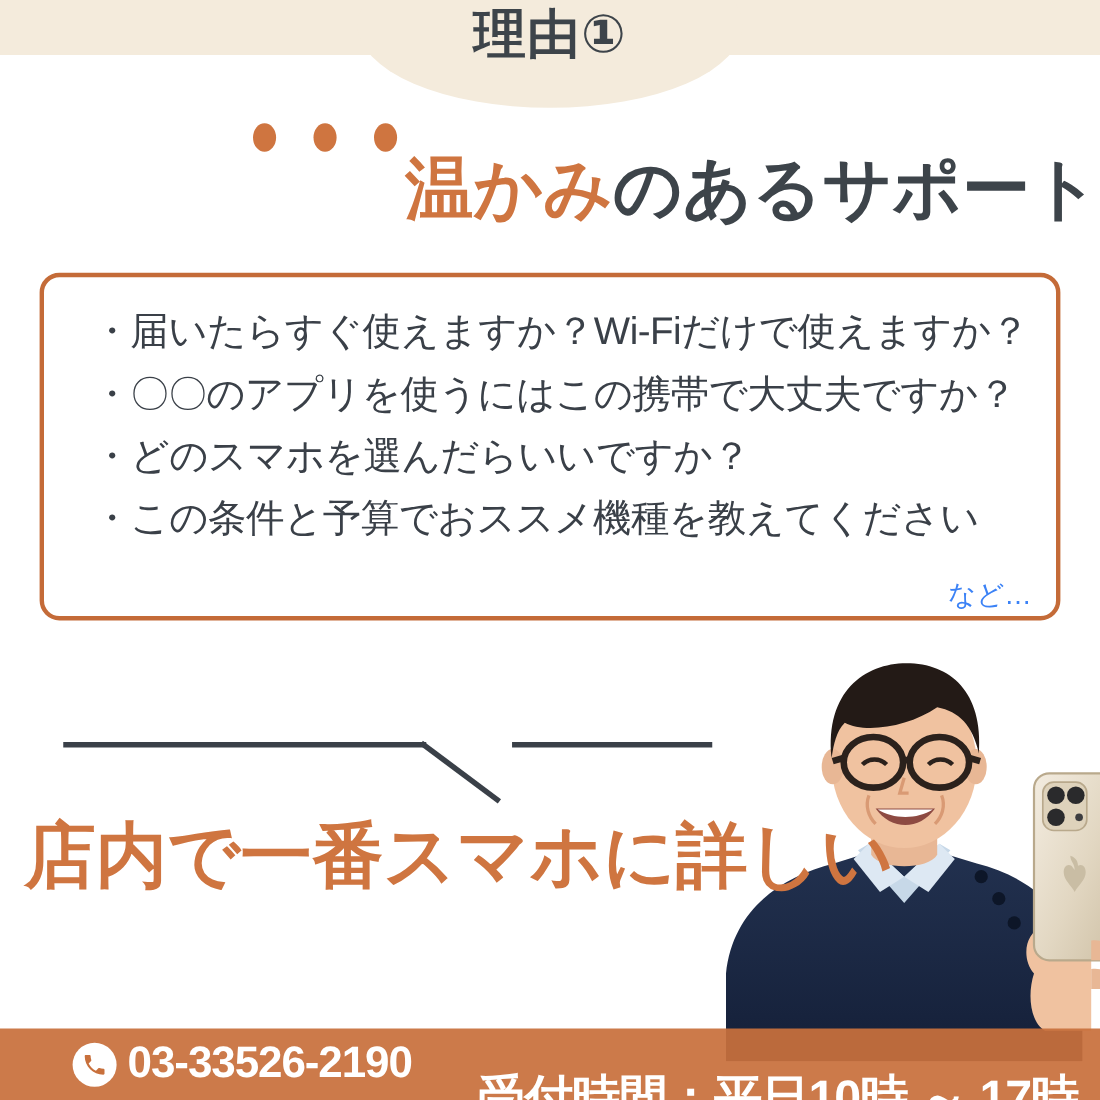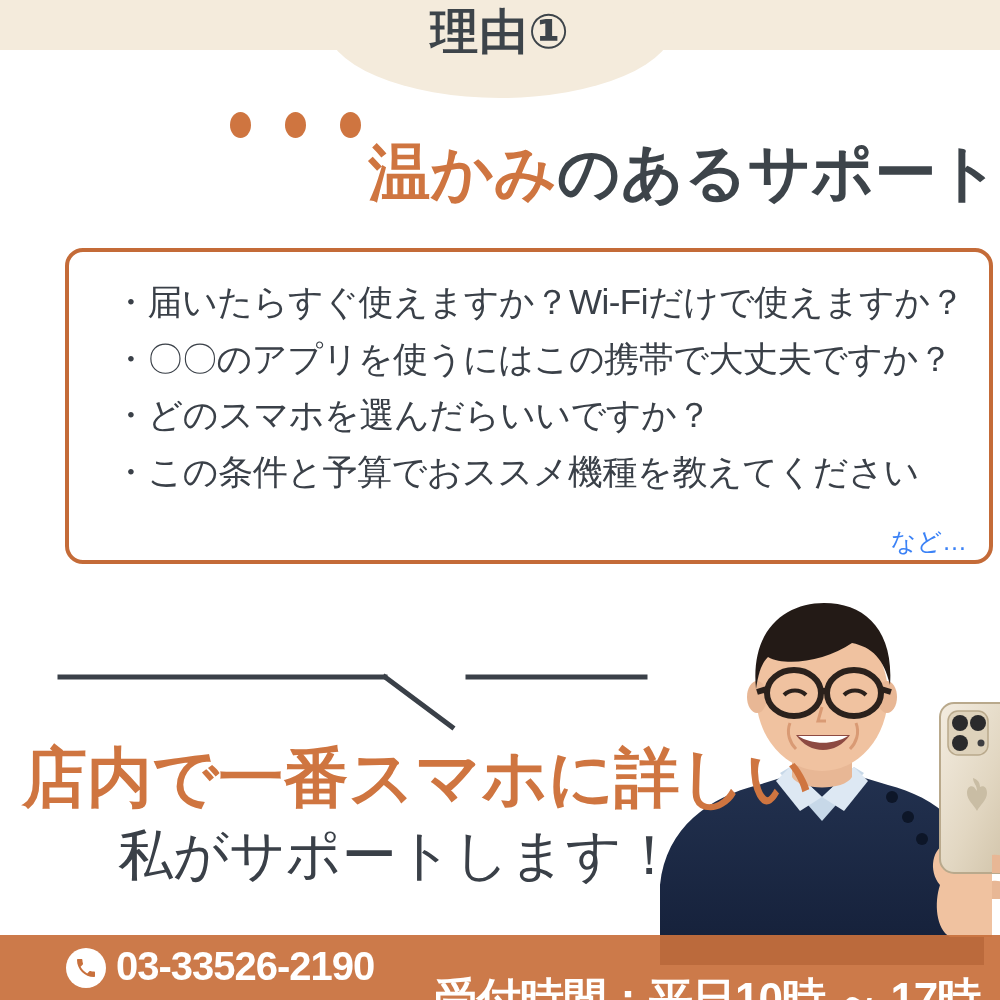--- a/index.html
+++ b/index.html
@@ -82,21 +82,20 @@
 
   
   .qbox {
     position:absolute;
     left:36px; top:248px;
     width:928px; height:316px;
     border:4px solid #c46b38;
     border-radius:18px;
     background:#ffffff;
     z-index:2;
-    margin-left:29px;
   }
   .qlist {
     position:absolute;
     left:44px; top:22px;
     width:860px;
   }
   .qitem {
     display:block;
     font-size:35px;
     color:#3a4048;
@@ -310,21 +309,20 @@
                  C344 200 347 203 347 208 C347 215 340 220 337 226
                  C334 220 327 215 327 208 C327 203 330 200 334 202 Z" fill="#c9bda4"></path>
 
         <path d="M352 270 C364 268 372 276 370 288 L352 288 Z" fill="#e8b795"></path>
         <path d="M352 296 C364 294 372 302 370 314 L352 314 Z" fill="#e8b795"></path>
       </g>
     </svg>
   </div>
 
   <div class="headline-orange">店内で一番スマホに詳しい</div>
-  <div class="headline-dark">私がサポートします！</div>
 
   <div class="footer">
     <span class="phone-badge">
       <svg width="24" height="24" viewBox="0 0 24 24">
         <path d="M6.6 10.8c1.5 2.9 3.7 5.1 6.6 6.6l2.2-2.2c.3-.3.7-.4 1-.2 1.1.4 2.3.6 3.6.6.6 0 1 .4 1 1V20c0 .6-.4 1-1 1C10.6 21 3 13.4 3 4c0-.6.4-1 1-1h3.4c.6 0 1 .4 1 1 0 1.2.2 2.4.6 3.6.1.4 0 .7-.2 1l-2.2 2.2z" fill="#c8703c"></path>
       </svg>
     </span>
   </div>
   <div class="phone-number">03-33526-2190</div>
   <div class="footer-hours">受付時間：平日10時 ～ 17時</div>

